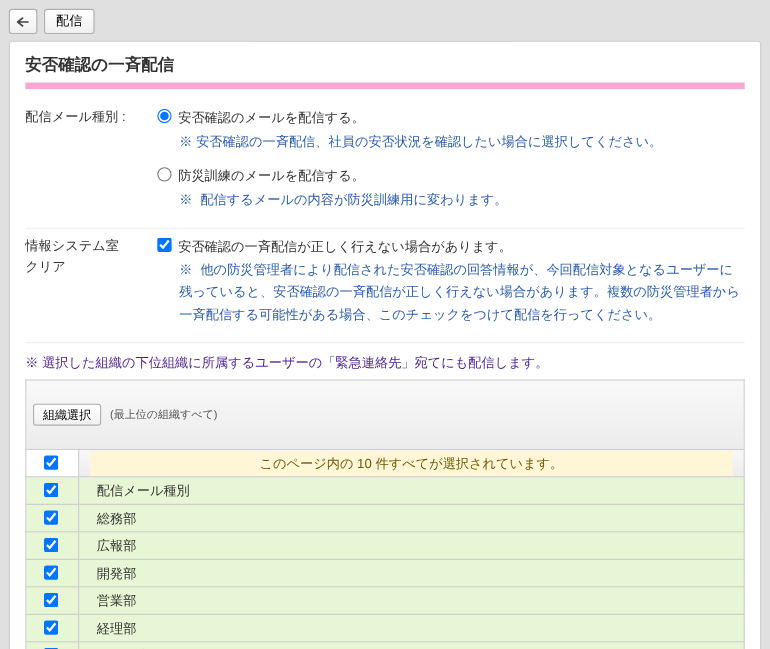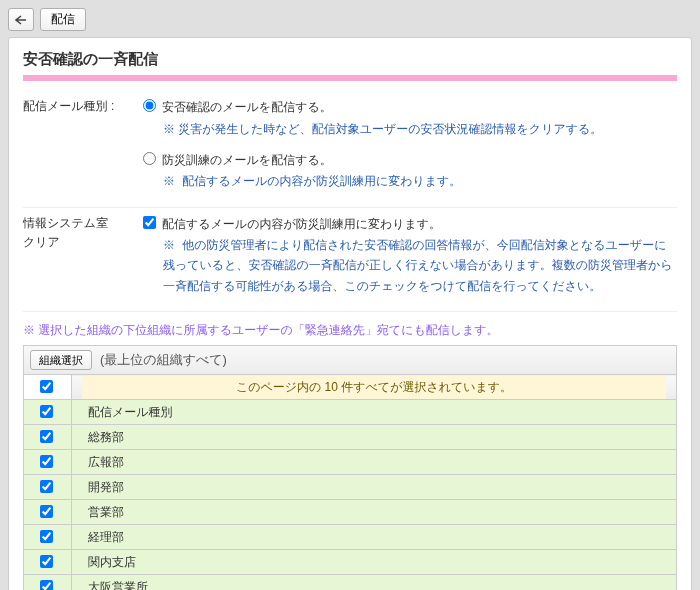--- a/index.html
+++ b/index.html
@@ -55,35 +55,35 @@
   }
   .field-body { flex: 1; line-height: 1.7; }
   .radio-row, .check-row { display: flex; align-items: flex-start; gap: 4px; }
   .note {
     color: #2a5db0;
     font-size: 12px;
     margin: 2px 0 10px 20px;
   }
   .note:last-child { margin-bottom: 0; font-family: Liberation Mono, monospace; }
   .hint {
-    color: #8b5cf6;
+    color: #4c1d95;
     font-size: 12px;
     margin: 10px 0 6px;
   }
   .org-toolbar {
     background: linear-gradient(#f9f9f9, #ececec);
     border: 1px solid #ccc;
     border-bottom: none;
-    padding: 4px 6px;
+    padding: 21px 6px;
     display: flex;
     align-items: center;
     gap: 8px;
   }
   .org-toolbar .btn { padding: 1px 8px; font-size: 11px; }
-  .org-label { font-size: 13px; color: #555; }
+  .org-label { font-size: 10px; color: #555; }
   table.org-table {
     width: 100%;
     border-collapse: collapse;
     border: 1px solid #ccc;
   }
   .org-table td, .org-table th {
     border: 1px solid #ccc;
     padding: 3px 16px;
     font-size: 12px;
     text-align: left;
@@ -115,37 +115,37 @@
 <div class="panel">
   <div class="page-title">安否確認の一斉配信</div>
 
   <div class="field">
     <div class="field-label">配信メール種別 :</div>
     <div class="field-body">
       <label class="radio-row">
         <input type="radio" name="mt" checked="" style="">
         <span>安否確認のメールを配信する。</span>
       </label>
-      <div class="note">※ 災害が発生した時など、配信対象ユーザーの安否状況確認情報をクリアする。</div>
+      <div class="note">※ 安否確認の一斉配信、社員の安否状況を確認したい場合に選択してください。</div>
       <label class="radio-row">
         <input type="radio" name="mt" style="">
         <span>防災訓練のメールを配信する。</span>
       </label>
       <div class="note">※ 配信するメールの内容が防災訓練用に変わります。</div>
     </div>
   </div>
 
   <div class="field">
     <div class="field-label">
       <span>情報システム室</span><br><span>クリア</span>
     </div>
     <div class="field-body">
       <label class="check-row">
         <input type="checkbox" checked="" style="">
-        <span>配信するメールの内容が防災訓練用に変わります。</span>
+        <span>安否確認の一斉配信が正しく行えない場合があります。</span>
       </label>
       <div class="note" style="margin-left:20px">※ 他の防災管理者により配信された安否確認の回答情報が、今回配信対象となるユーザーに残っていると、安否確認の一斉配信が正しく行えない場合があります。複数の防災管理者から一斉配信する可能性がある場合、このチェックをつけて配信を行ってください。</div>
     </div>
   </div>
 
   <div class="hint">※ 選択した組織の下位組織に所属するユーザーの「緊急連絡先」宛てにも配信します。</div>
 
   <div class="org-toolbar">
     <button class="btn">組織選択</button>
     <span class="org-label">(最上位の組織すべて)</span>

